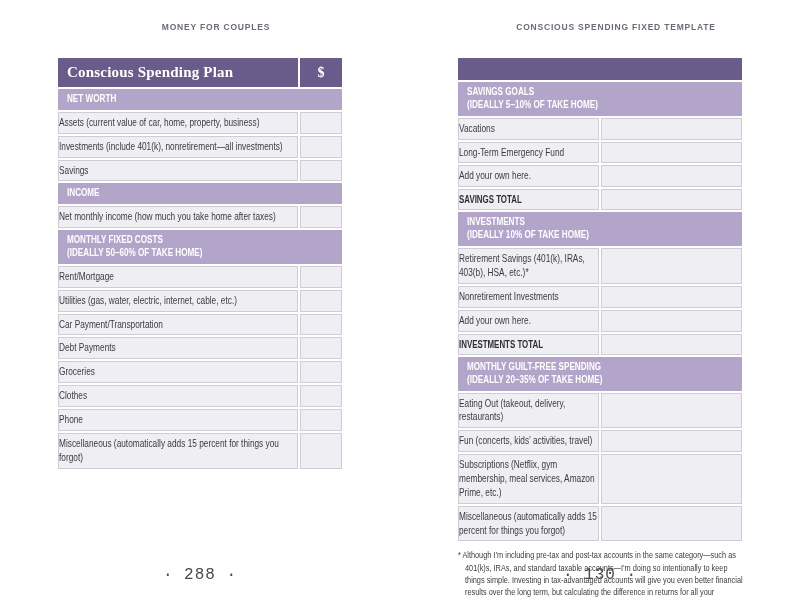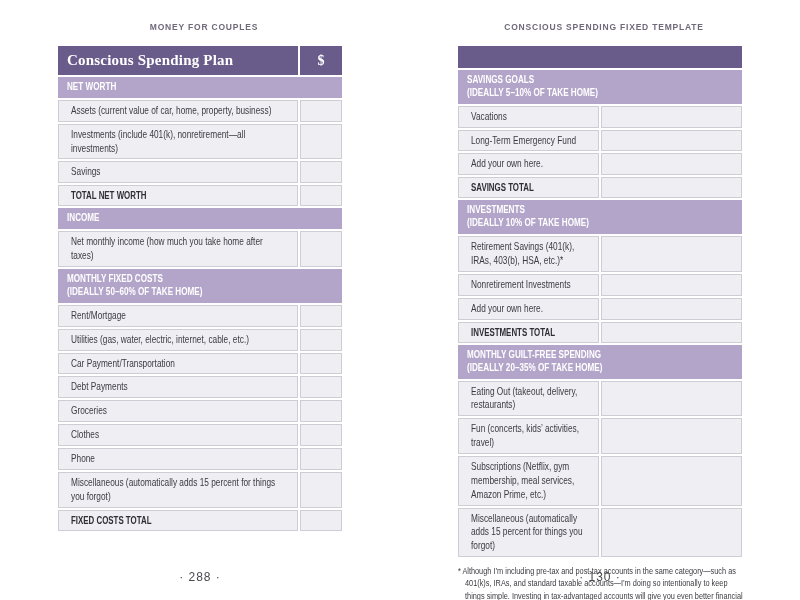--- a/index.html
+++ b/index.html
@@ -5,31 +5,31 @@
   html, body { margin:0; padding:0; }
   body {
     width:800px; height:600px; overflow:hidden;
     background:#ffffff;
     font-family:"Liberation Sans", sans-serif;
     color:#3b3a40;
   }
   .spread { display:flex; width:800px; height:600px; }
   .page { position:relative; width:400px; height:600px; }
   .running-head {
-    position:absolute; top:22px; left:4px; width:100%;
+    position:absolute; top:22px; left:16px; width:100%;
     text-align:center; font-size:8.5px; font-weight:bold;
     letter-spacing:0.8px; color:#6f6a7a;
   }
   .page-number {
     position:absolute; bottom:16px; left:0; width:100%;
-    text-align:center; font-family:Liberation Sans, sans-serif;
-    font-size:12px; color:#4a4850; letter-spacing:1px;
+    text-align:center; font-family:Liberation Mono, monospace;
+    font-size:16px; color:#4a4850; letter-spacing:1px;
   }
   table.csp {
-    width:288px; margin:44px auto 0 auto;
+    width:288px; margin:56px auto 0 auto;
     border-collapse:separate; border-spacing:2px;
     table-layout:fixed;
   }
   td { vertical-align:middle; }
   td.val { width:42px; }
   
   td.title-cell {
     background:#6A5C8A; color:#ffffff;
     font-family:"Liberation Serif", serif; font-weight:bold;
     font-size:15px; letter-spacing:0.2px;
@@ -43,21 +43,21 @@
   td.darkbar { background:#6A5C8A; height:22px; padding:0; }
   
   td.section {
     background:#B3A5C9; color:#ffffff; font-weight:bold;
     font-size:10.3px; text-transform:uppercase;
     padding:4px 9px; line-height:1.25;
   }
   
   td.item, td.total {
     background:#EFEEF3; border:1px solid #CECDD6;
-    padding:3px 12px; font-size:10.5px; line-height:1.32;
+    padding:3px 0; font-size:10.5px; line-height:1.32;
   }
   td.total { font-weight:bold; font-size:10px; text-transform:uppercase; color:#2f2e34; }
   .italic { }
   
   .cond {
     display:block; width:127%;
     transform:scaleX(0.79); transform-origin:0 50%;
     white-space:pre-line;
   }
   .footer-area { width:288px; margin:6px auto 0 auto; overflow:visible; }
@@ -97,26 +97,20 @@
           <span class="cond">Investments (include 401(k), nonretirement—all investments)</span>
             </td>
         <td class="item val"></td>
       </tr>
       <tr>
         <td class="item">
           <span class="cond">Savings</span>
             </td>
         <td class="item val"></td>
       </tr>
-      <tr>
-        <td class="total">
-          <span class="cond">TOTAL NET WORTH</span>
-            </td>
-        <td class="item val"></td>
-      </tr>
 
       <tr>
         <td class="section" colspan="2">
           <span class="cond">INCOME</span>
             </td>
       </tr>
       <tr>
         <td class="item">
           <span class="cond">Net monthly income (how much you take home after taxes)</span>
             </td>
@@ -167,26 +161,20 @@
       </tr>
       <tr>
         <td class="item">
           <span class="cond">Phone</span>
             </td>
         <td class="item val"></td>
       </tr>
       <tr>
         <td class="item">
           <span class="cond">Miscellaneous (automatically adds 15 percent for things you forgot)</span>
-            </td>
-        <td class="item val"></td>
-      </tr>
-      <tr>
-        <td class="total">
-          <span class="cond">FIXED COSTS TOTAL</span>
             </td>
         <td class="item val"></td>
       </tr>
     </tbody>
       </table>
 
     <div class="page-number">· 288 ·</div>
   </div>
 
   <div class="page">

